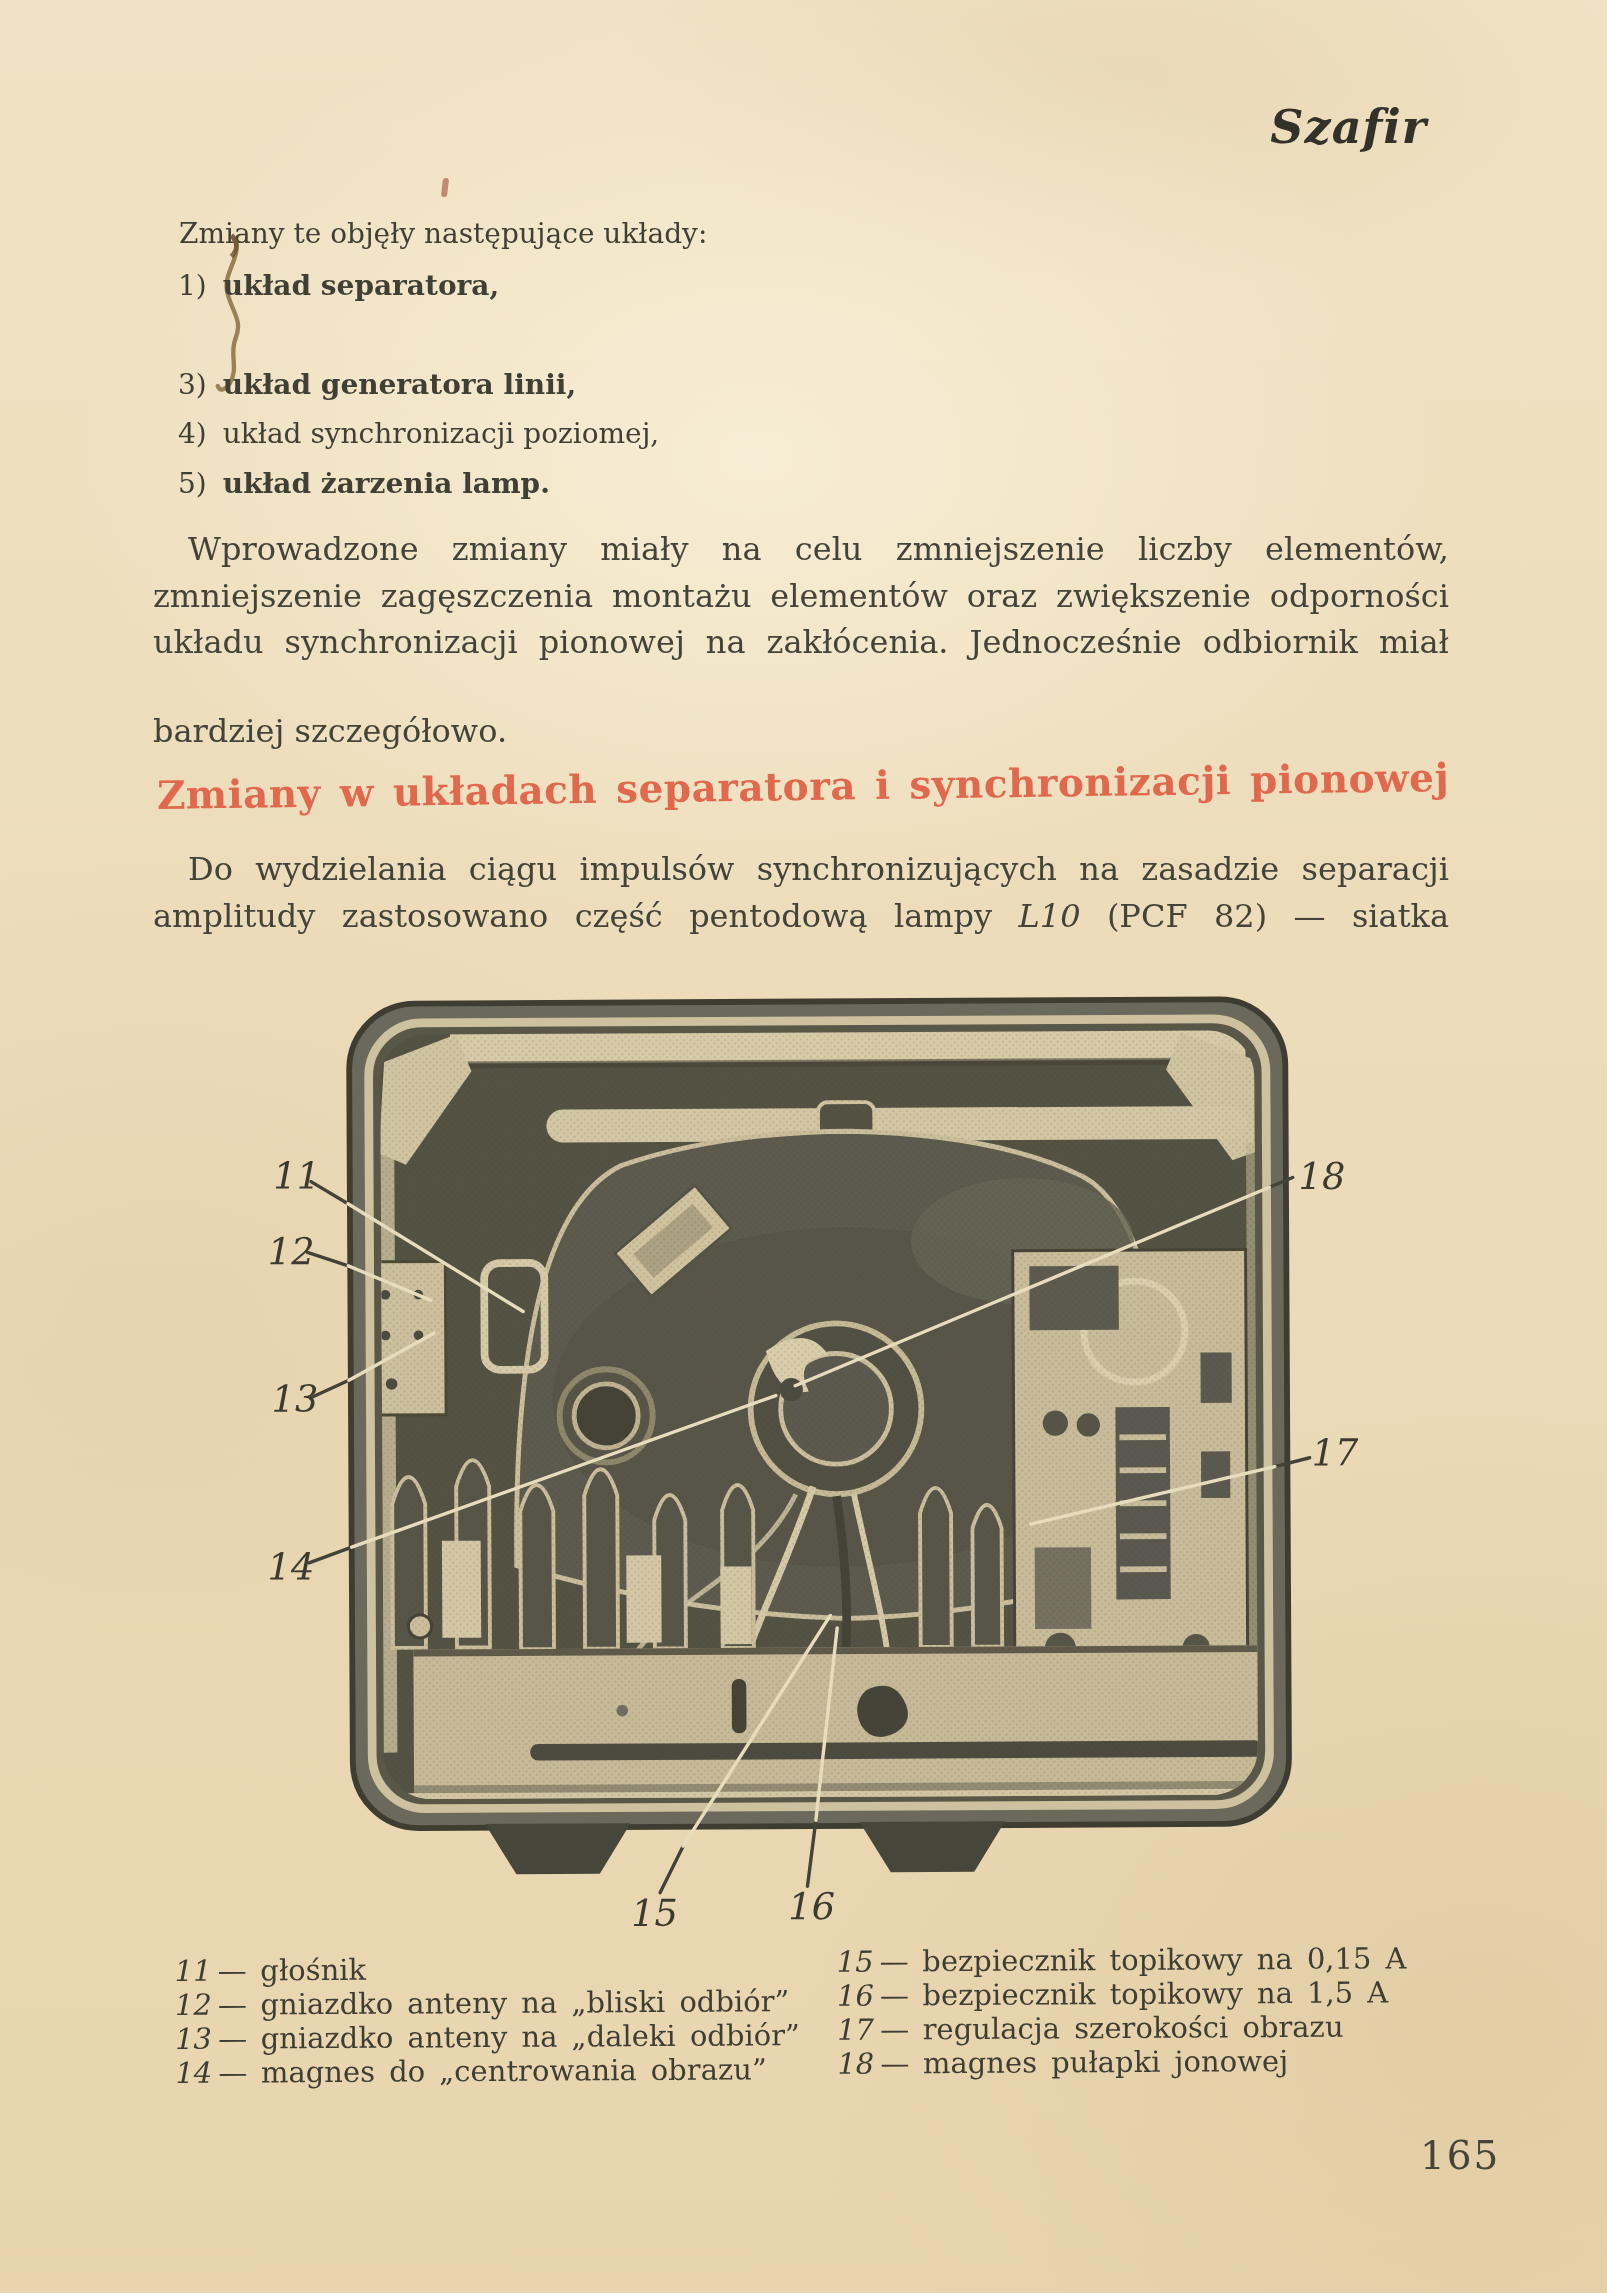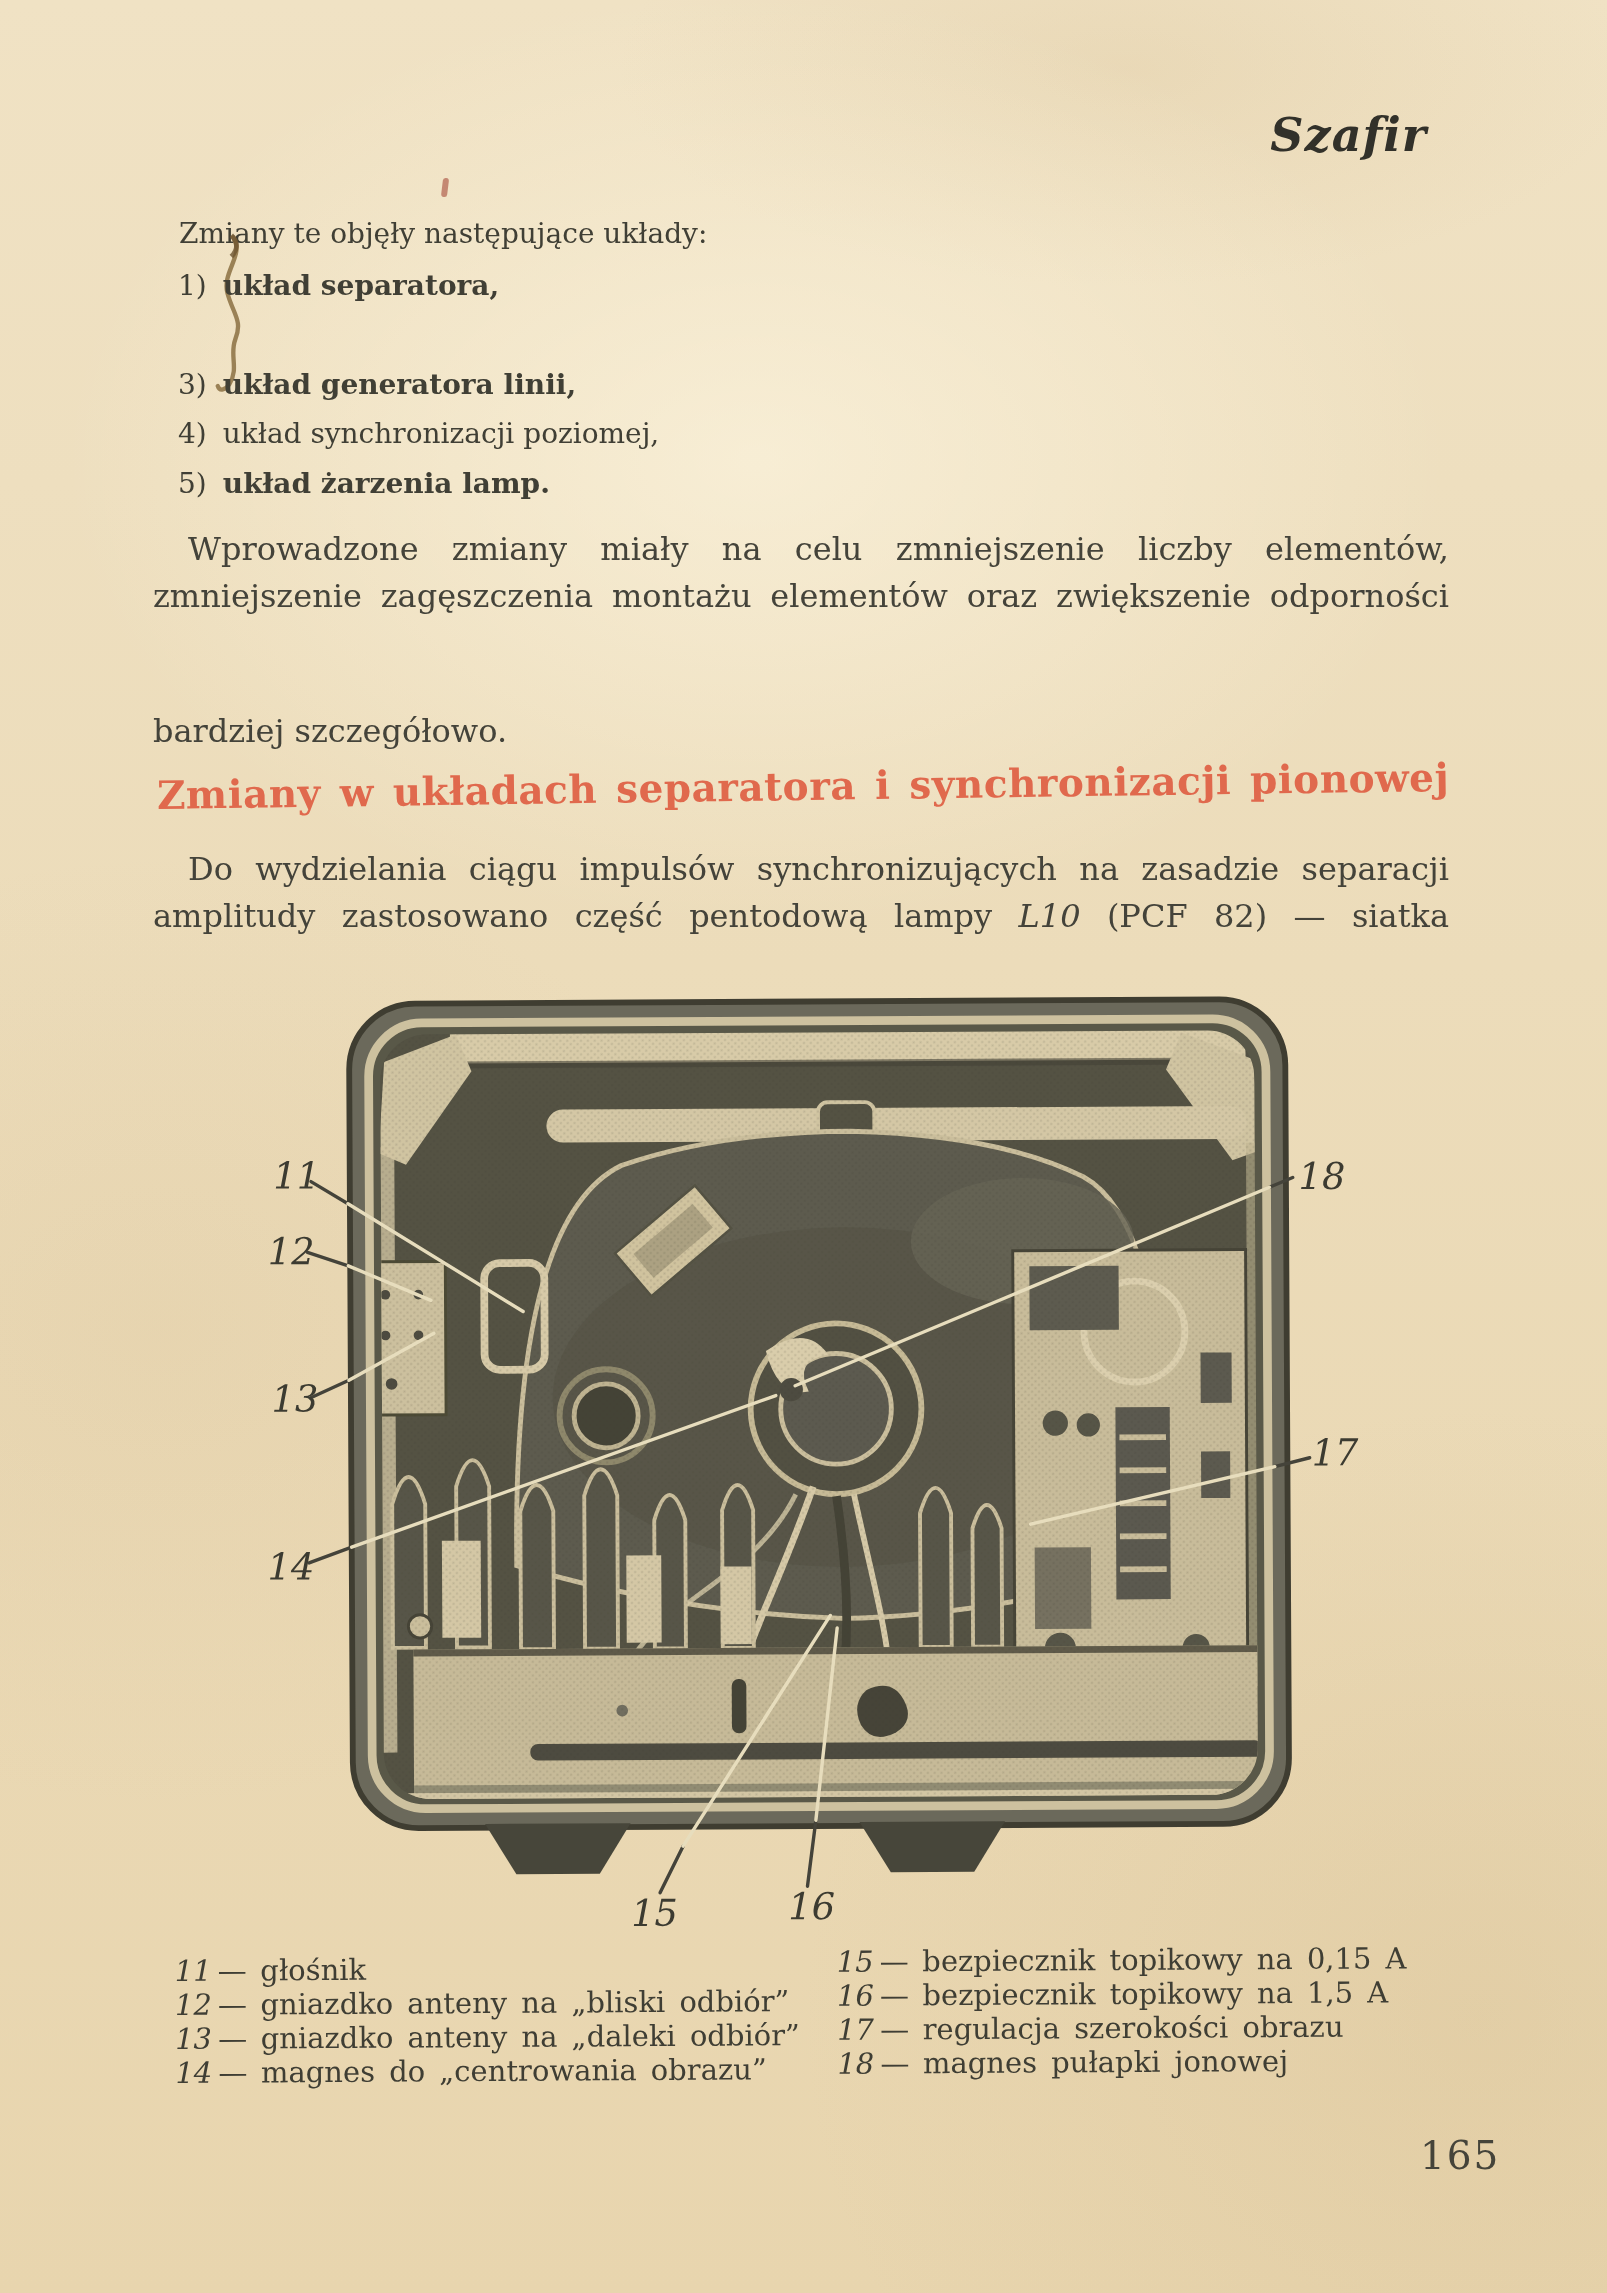--- a/index.html
+++ b/index.html
@@ -53,21 +53,21 @@
   .red-speck{
     width:5.8px;height:19.4px;background:rgba(152,44,30,.5);
     border-radius:2.9px;transform:rotate(7deg);
   }
 </style>
 </head>
 <body>
 
 <div class="page">
 
-  <div class="abs header-title" style="top:108px;right:181px;">Szafir</div>
+  <div class="abs header-title" style="top:100px;right:181px;">Szafir</div>
 
   <div class="abs red-speck" style="left:442px;top:178px;"></div>
 
   <div class="abs body-text intro-lead" style="left:150px;top:217px;">Zmiany te objęły następujące układy:</div>
 
   <svg class="abs" style="left:212px;top:233px;" width="58" height="165" viewBox="0 0 60 170">
     <path d="M22 4 C34 22, 10 40, 16 62 C22 84, 32 90, 24 110 C18 126, 28 140, 18 156 C14 162, 8 164, 6 158" fill="none" stroke="#8b7042" stroke-width="4.5" opacity="0.85" stroke-linecap="round"></path>
     <path d="M20 2 C28 10, 26 18, 20 24" fill="none" stroke="#6d5430" stroke-width="5" opacity="0.8"></path>
   </svg>
 
@@ -80,20 +80,21 @@
   <div class="abs body-text li" style="left:178px;top:417px;">
     <span class="num">4)</span><span class="txt">układ synchronizacji poziomej,</span>
   </div>
   <div class="abs body-text li bd" style="left:178px;top:467px;">
     <span class="num">5)</span><span class="txt">układ żarzenia lamp.</span>
   </div>
 
   <div class="abs jpara" style="left:153px;top:526px;height:243px;">
     <div class="jline indent" style="top:0;">Wprowadzone zmiany miały na celu zmniejszenie liczby elementów,</div>
     <div class="jline" style="top:47px;">zmniejszenie zagęszczenia montażu elementów oraz zwiększenie odporności</div>
+    <div class="jline" style="top:93px;">układu synchronizacji pionowej na zakłócenia. Jednocześnie odbiornik miał</div>
     <div class="lastline" style="top:186px;">bardziej szczegółowo.</div>
   </div>
 
   <div class="abs section-heading" style="left:155px;top:763px;color:#e0694d;">Zmiany w układach separatora i synchronizacji pionowej</div>
 
   <div class="abs jpara" style="left:153px;top:846px;height:97px;">
     <div class="jline indent" style="top:0;">Do wydzielania ciągu impulsów synchronizujących na zasadzie separacji</div>
     <div class="jline" style="top:47px;">
       <span>amplitudy zastosowano część pentodową lampy</span>
       <span class="em-it">L10</span>

